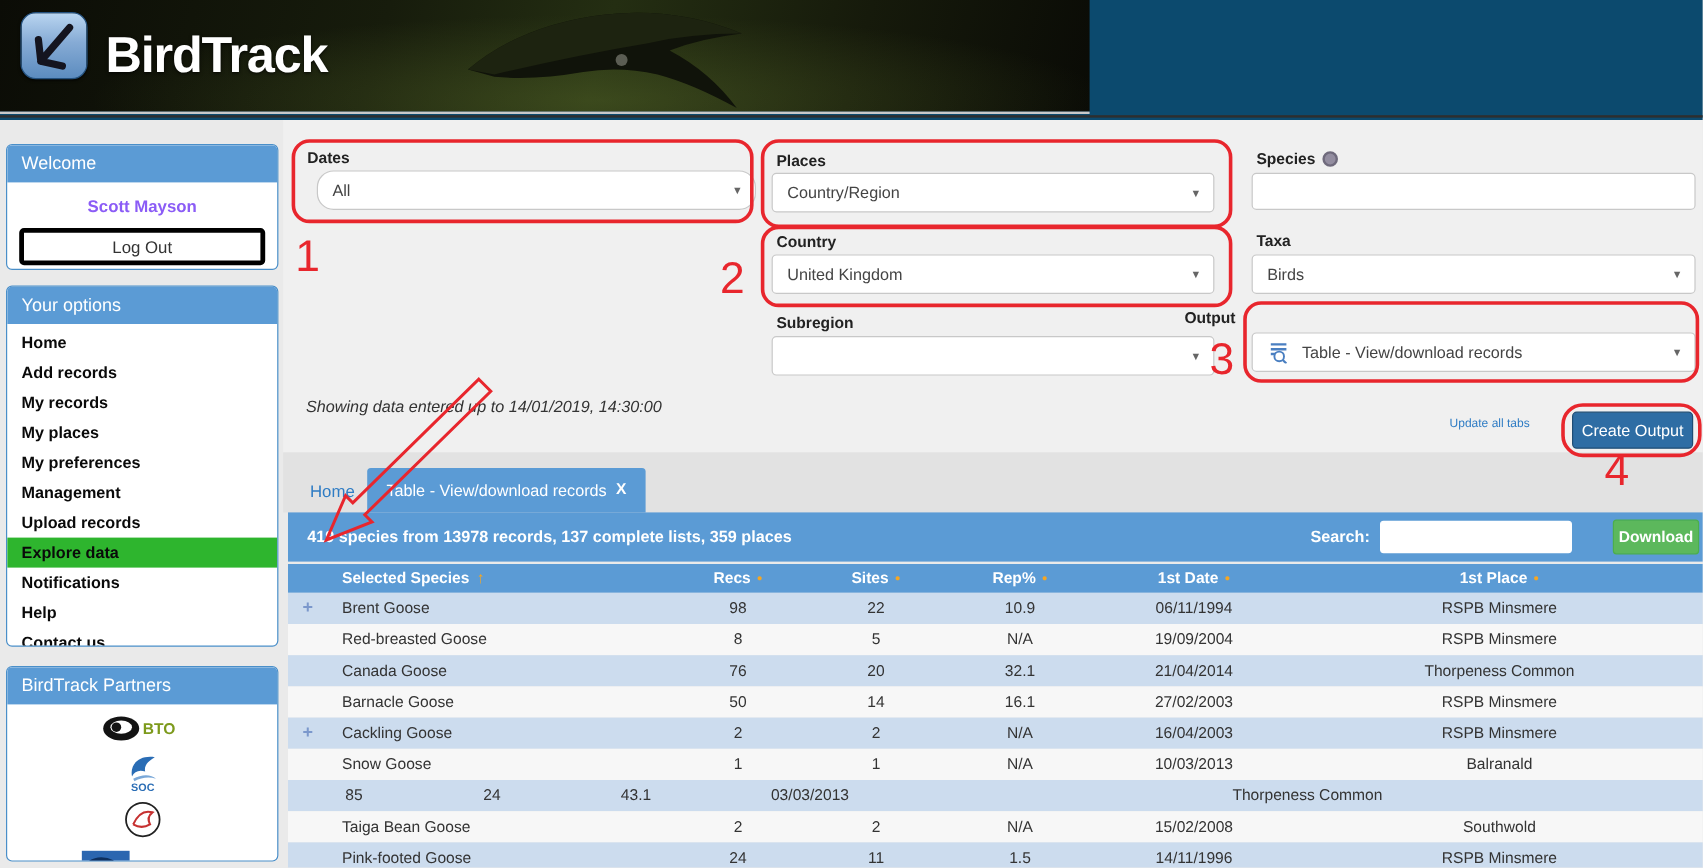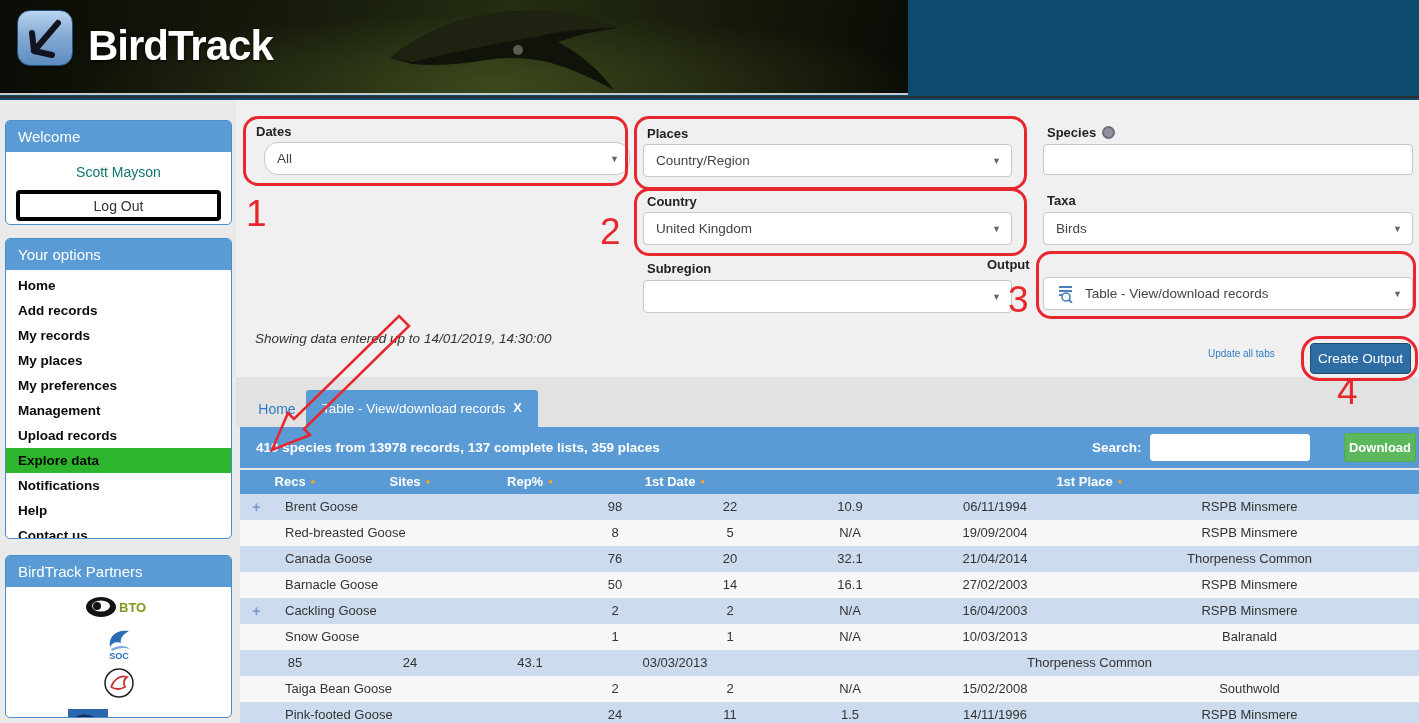--- a/index.html
+++ b/index.html
@@ -19,21 +19,21 @@
     background:linear-gradient(180deg,#b9d5f0 0%,#86abd5 45%,#5c8cbf 100%);
     border:1px solid #24517e; box-shadow:0 1px 2px rgba(0,0,0,.6); }
   .app-title { position:absolute; left:88px; top:22px; font-size:42px; font-weight:800; color:#fff;
     letter-spacing:-1px; text-shadow:0 1px 3px rgba(0,0,0,.8); }
 
   
   .panel { position:absolute; left:5px; width:227px; background:#fff; border:1px solid #4a8fc9;
     border-radius:5px; overflow:hidden; }
   .panel-head { background:#5b9bd5; color:#fff; font-size:15px; padding:7px 12px; }
   .welcome-body { padding:8px 10px 12px; }
-  .user-name { text-align:center; font-weight:normal; font-size:14px; color:#0f766e; margin:4px 0 10px; }
+  .user-name { text-align:center; font-weight:bold; font-size:14px; color:#8b5cf6; margin:4px 0 10px; }
   .logout-btn { display:block; width:100%; height:31px; background:#fff; border:4px solid #000000;
     border-radius:4px; font-size:14px; color:#333; font-family:inherit; cursor:pointer; }
   .opt { font-size:13.5px; font-weight:bold; color:#0a0a0a; padding:5px 12px; cursor:pointer; }
   .opt.active { background:#2eb52e; }
   .partner-row { display:flex; align-items:center; justify-content:center; gap:5px; margin-top:7px;flex-direction:column; }
   .partner-div { border-top:1px solid #ddd; margin:7px 12px 0; }
 
   
   .filter-panel { position:absolute; left:236px; top:100px; width:1183px; height:277px; background:#f0f0f0; }
   .tab-band { position:absolute; left:236px; top:377px; width:1183px; height:50px; background:#e2e2e2; }
@@ -257,20 +257,23 @@
 </div>
 
 <div class="stats-bar">
   <div class="summary">419 species from 13978 records, 137 complete lists, 359 places</div>
   <div class="search-label">Search:</div>
   <input class="search-input" value="" style="">
   <button class="download-btn">Download</button>
 </div>
 
 <div class="thead">
+  <div class="cell c-species">
+    <span>Selected Species</span><span class="sort-arrow">↑</span>
+  </div>
   <div class="cell c-recs">
     <span>Recs</span><span class="sort-dot">●</span>
   </div>
   <div class="cell c-sites">
     <span>Sites</span><span class="sort-dot">●</span>
   </div>
   <div class="cell c-rep">
     <span>Rep%</span><span class="sort-dot">●</span>
   </div>
   <div class="cell c-date">

